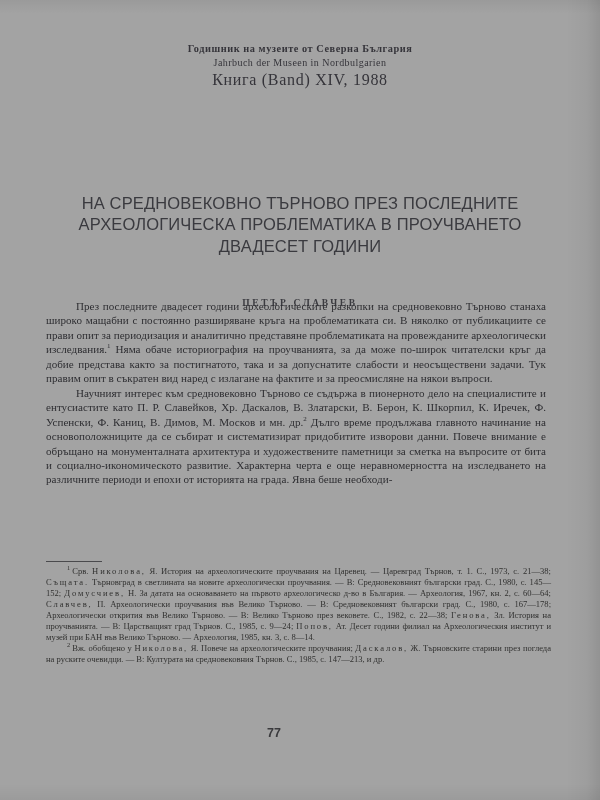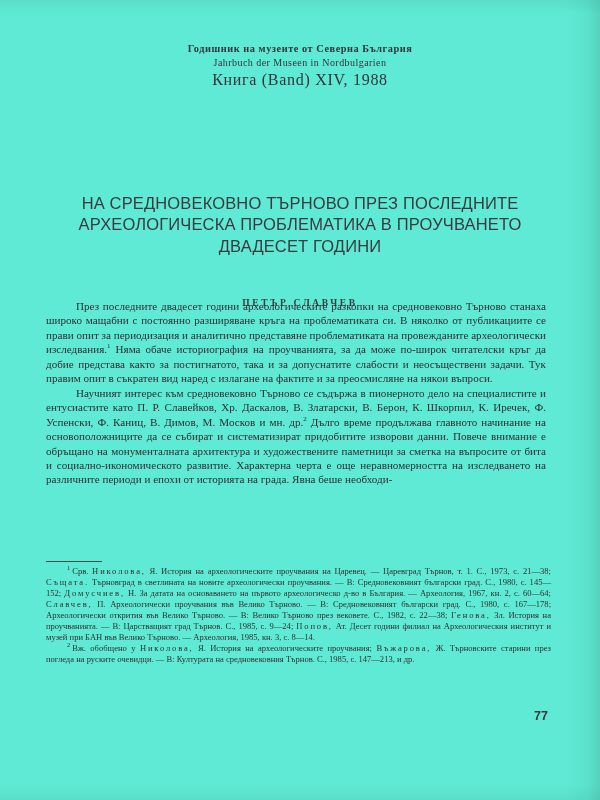--- a/index.html
+++ b/index.html
@@ -6,21 +6,21 @@
   html, body {
     margin: 0;
     padding: 0;
     background: #ffffff;
   }
 
   .page {
     position: relative;
     width: 600px;
     height: 800px;
-    background: #5eead4;
+    background: #a3a3a3;
     overflow: hidden;
     font-family: "Liberation Serif", "DejaVu Serif", serif;
     color: #2a2a2a;
     box-sizing: border-box;
   }
 
   
   .scan-edge-right {
     position: absolute;
     top: 0;
@@ -170,24 +170,24 @@
     margin-right: 2px;
   }
   .sp {
     letter-spacing: 1.85px;
     font-weight: 500;
   }
 
   
   .folio {
     position: absolute;
-    top: 709px;
+    top: 726px;
     left: 0;
     width: 548px;
-    text-align: right;
+    text-align: center;
     font-size: 12.5px;
     font-weight: bold;
     color: #3a3a3d;
     font-family: "Liberation Sans", "DejaVu Sans", sans-serif;
   }
 </style>
 </head>
 <body>
 
 <div class="page">
@@ -213,18 +213,18 @@
   <div class="body-text">
     <p><span>През последните двадесет години археологическите разкопки на средновековно Търново станаха широко мащабни с постоянно разширяване кръга на проблематиката си. В няколко от публикациите се прави опит за периодизация и аналитично представяне проблематиката на провежданите археологически изследвания.</span><sup>1</sup><span> Няма обаче историография на проучванията, за да може по-широк читателски кръг да добие представа както за постигнатото, така и за допуснатите слабости и неосъществени задачи. Тук правим опит в съкратен вид наред с излагане на фактите и за преосмисляне на някои въпроси.</span></p>
     <p><span>Научният интерес към средновековно Търново се съдържа в пионерното дело на специалистите и ентусиастите като П. Р. Славейков, Хр. Даскалов, В. Златарски, В. Берон, К. Шкорпил, К. Иречек, Ф. Успенски, Ф. Каниц, В. Димов, М. Москов и мн. др.</span><sup>2</sup><span> Дълго време продължава главното начинание на основоположниците да се събират и систематизират придобитите изворови данни. Повече внимание е обръщано на монументалната архитектура и художествените паметници за сметка на въпросите от бита и социално-икономическото развитие. Характерна черта е още неравномерността на изследването на различните периоди и епохи от историята на града. Явна беше необходи-</span></p>
   </div>
 
   <div class="footnote-rule"></div>
 
   <div class="footnotes">
     <p><span class="fn-marker">1</span><span>Срв. </span><span class="sp">Николова,</span><span> Я. История на археологическите проучвания на Царевец. — Царевград Търнов, т. 1. С., 1973, с. 21—38; </span><span class="sp">Същата.</span><span> Търновград в светлината на новите археологически проучвания. — В: Средновековният български град. С., 1980, с. 145—152; </span><span class="sp">Домусчиев,</span><span> Н. За датата на основаването на първото археологическо д-во в България. — Археология, 1967, кн. 2, с. 60—64; </span><span class="sp">Славчев,</span><span> П. Археологически проучвания във Велико Търново. — В: Средновековният български град. С., 1980, с. 167—178; Археологически открития във Велико Търново. — В: Велико Търново през вековете. С., 1982, с. 22—38; </span><span class="sp">Генова,</span><span> Зл. История на проучванията. — В: Царстващият град Търнов. С., 1985, с. 9—24; </span><span class="sp">Попов,</span><span> Ат. Десет години филиал на Археологическия институт и музей при БАН във Велико Търново. — Археология, 1985, кн. 3, с. 8—14.</span></p>
 
-    <p><span class="fn-marker">2</span><span>Вж. обобщено у </span><span class="sp">Николова,</span><span> Я. История на археологическите проучвания; </span><span class="sp">Въжарова,</span><span> Ж. Търновските старини през погледа на руските очевидци. — В: Културата на средновековния Търнов. С., 1985, с. 147—213, и др.</span></p>
+    <p><span class="fn-marker">2</span><span>Вж. обобщено у </span><span class="sp">Николова,</span><span> Я. Повече на археологическите проучвания; </span><span class="sp">Даскалов,</span><span> Ж. Търновските старини през погледа на руските очевидци. — В: Културата на средновековния Търнов. С., 1985, с. 147—213, и др.</span></p>
   </div>
 
   <div class="folio">77</div>
 
 </div>
 
 </body></html>

